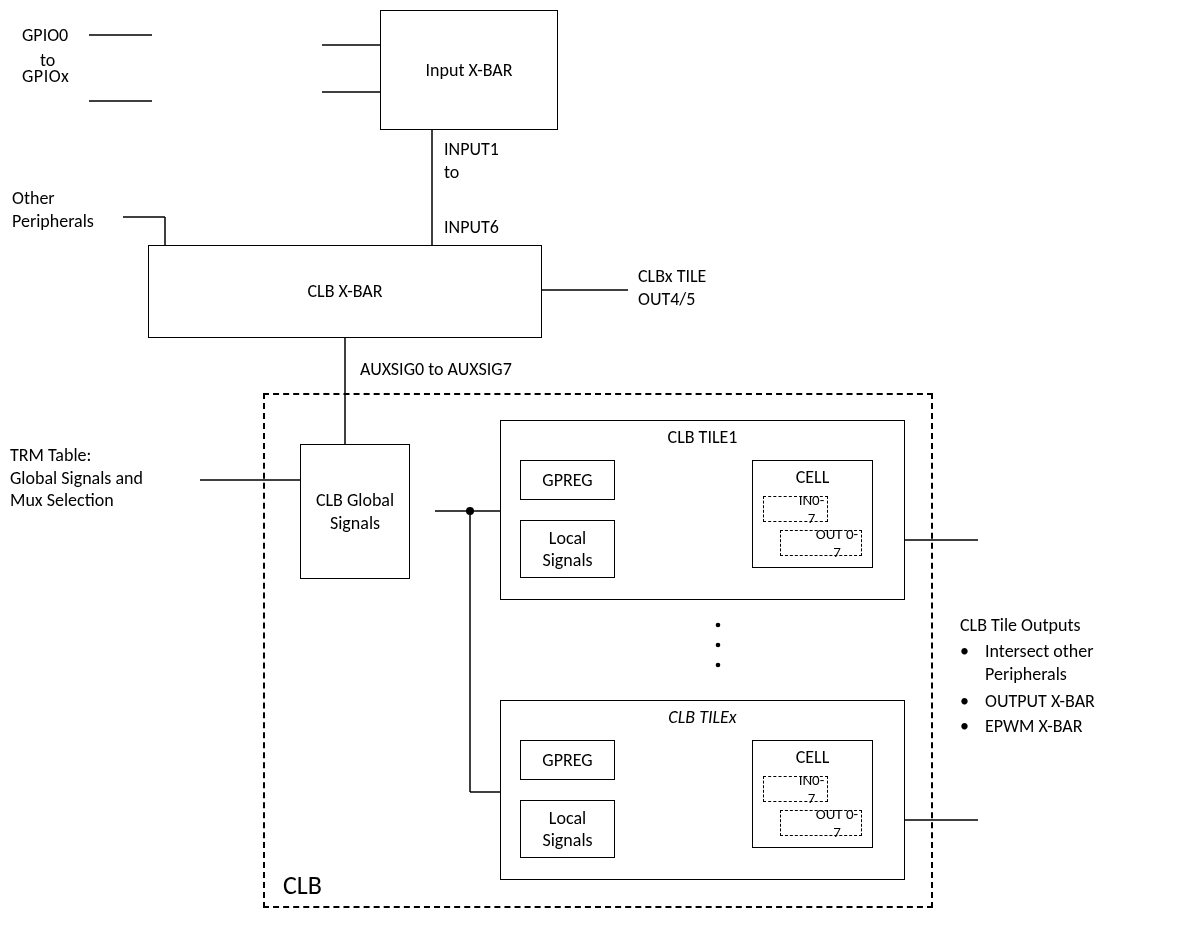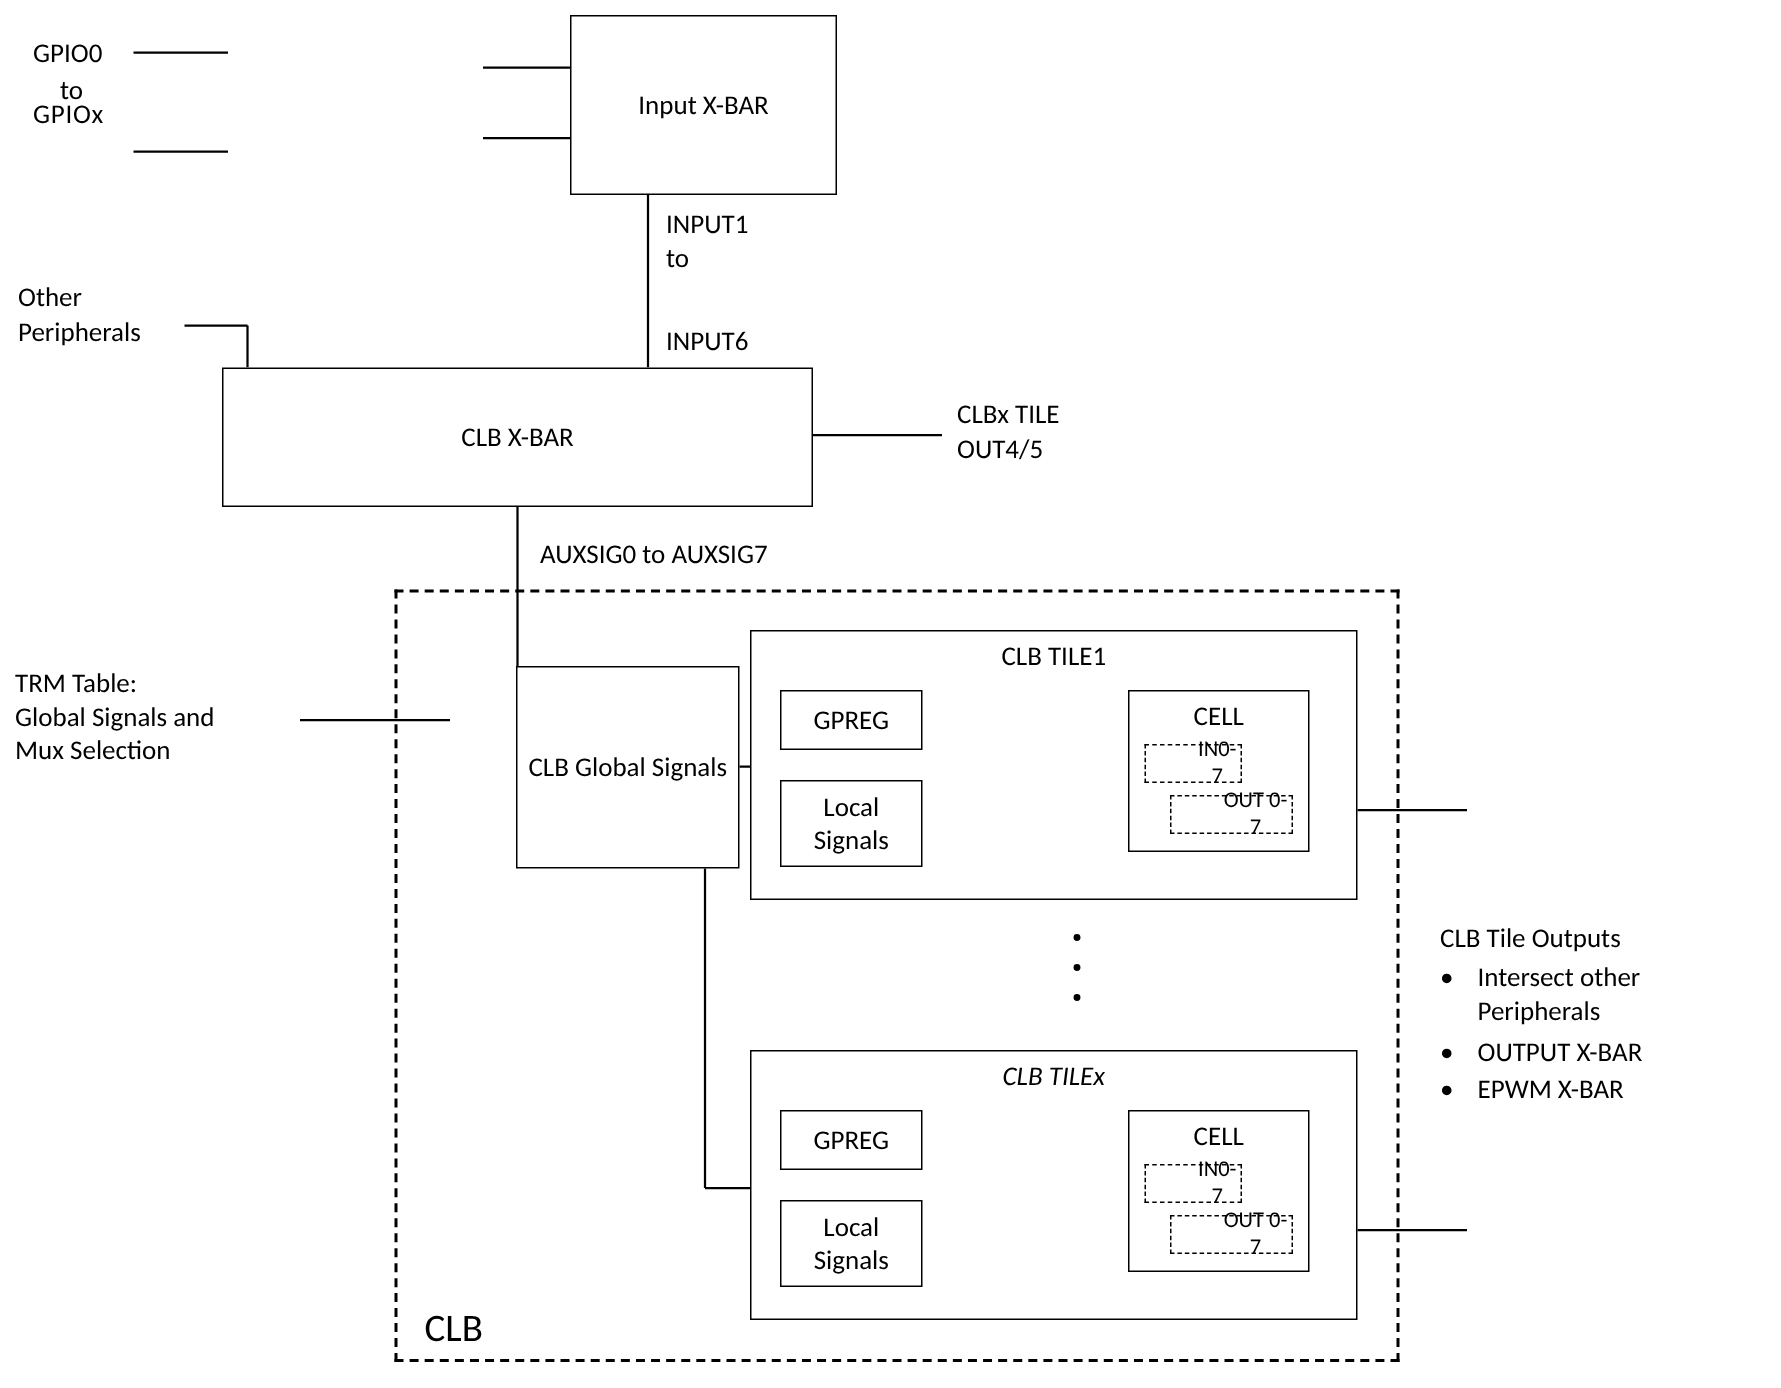--- a/index.html
+++ b/index.html
@@ -144,21 +144,21 @@
 
   <div class="label" style="left:360px; top:358px;">AUXSIG0 to AUXSIG7</div>
 
   <div class="label" style="left:10px; top:420px;margin-top:24px;">TRM Table:
 Global Signals and
 Mux Selection</div>
 
   <div class="dashed-border" style="left:263px; top:393px; width:670px; height:515px;"></div>
   <div class="inner-label" style="left:283px; top:869px; font-size:26px;">CLB</div>
 
-  <div class="box" style="left:300px; top:444px; width:149px; height:135px;margin-left:44px;">
+  <div class="box" style="left:300px; top:444px; width:110px; height:135px;">
     <span>CLB Global
 Signals</span>
   </div>
 
   <div class="box" style="left:500px; top:420px; width:405px; height:180px; align-items:flex-start; justify-content:center; padding-top:4px;">
     <span class="inner-label" style="top:5px;">CLB TILE1</span>
   </div>
 
   <div class="box" style="left:520px; top:460px; width:95px; height:40px;">
     <span>GPREG</span>

